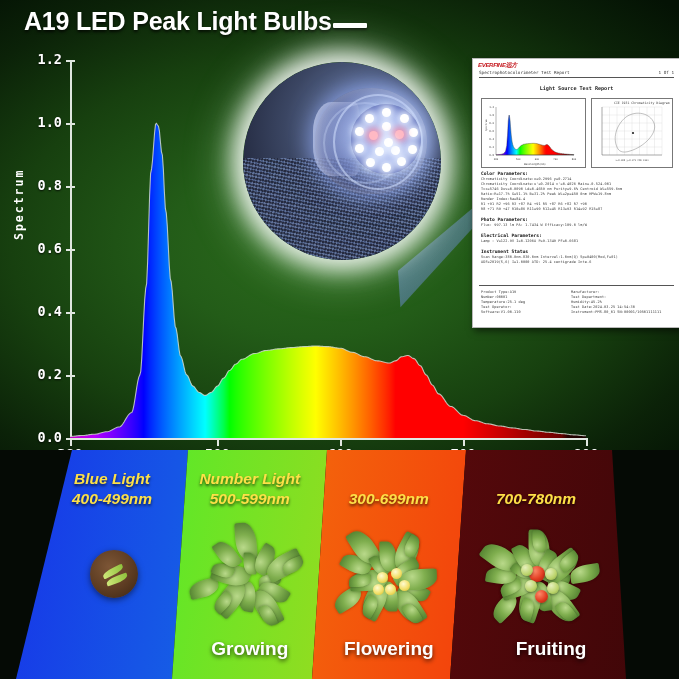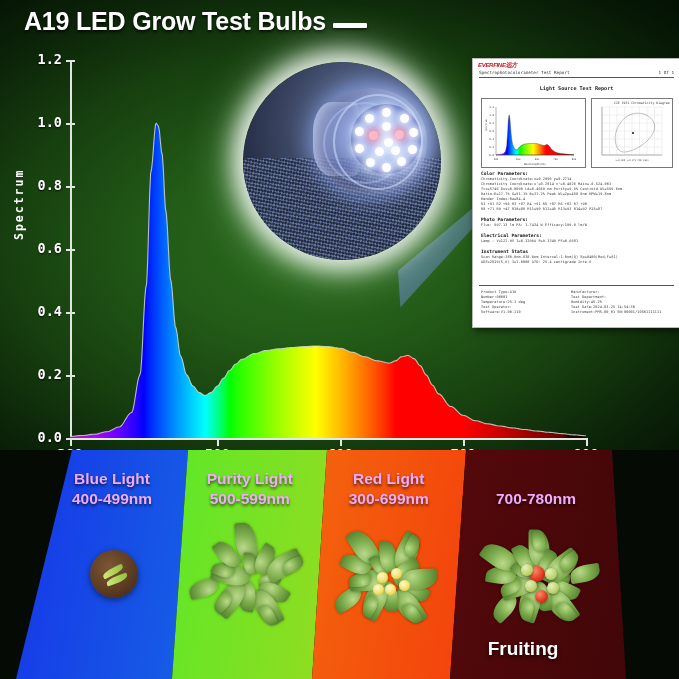--- a/index.html
+++ b/index.html
@@ -80,22 +80,22 @@
   #rep-chart2{position:absolute;left:118px;top:39px;width:80px;height:68px;border:.7px solid #777;background:#fff;}
   .rep-sec{position:absolute;font-family:"DejaVu Sans Mono",monospace;font-size:4.6px;font-weight:bold;color:#111;}
   .rep-line{position:absolute;font-family:"DejaVu Sans Mono",monospace;font-size:3.5px;color:#3a3a3a;
             white-space:nowrap;letter-spacing:.1px;}
   #rep-foot{position:absolute;left:6px;top:226px;width:195px;border-top:.8px solid #555;}
   .cie-lbl{position:absolute;font-family:"DejaVu Sans Mono",monospace;font-size:3.2px;color:#444;}
 
   
   #bands{position:absolute;left:0;top:450px;width:679px;height:229px;background:#050a05;}
   .band{position:absolute;top:0;height:229px;}
-  .band-label{position:absolute;width:100%;text-align:center;color:#f0abfc;font-weight:bold;
-              text-shadow:0 2px 3px rgba(0,0,0,.65);}
+  .band-label{position:absolute;width:100%;text-align:center;color:#fde047;font-weight:bold;
+              text-shadow:0 2px 3px rgba(0,0,0,.65);font-style:italic;}
   .band-name{font-size:15.5px;}
   .band-range{font-size:15.5px;}
   .stage-label{position:absolute;width:100%;text-align:center;color:#fff;font-weight:bold;font-size:19px;
                text-shadow:0 2px 4px rgba(0,0,0,.7);}
 
   
   .plant{position:absolute;}
   .leaf{position:absolute;border-radius:58% 10% 58% 10%;
         background:radial-gradient(circle at 35% 35%,#b9d98a 0%,#7fae4e 45%,#4b7a2b 100%);
         box-shadow:0 0 3px rgba(0,0,0,.35);}
@@ -110,21 +110,21 @@
   .tomato.green{background:radial-gradient(circle at 35% 30%,#e6f0bd 0%,#bcd46c 60%,#84a03c 100%);}
   .flower{position:absolute;border-radius:50%;
           background:radial-gradient(circle at 40% 35%,#fffbd0 0%,#f2e06a 55%,#d2b727 100%);}
 </style>
 </head>
 <body>
 
 <div id="stage">
 
   <div id="titlebar">
-    <div id="title-main">A19 LED Grow Test Bulbs</div>
+    <div id="title-main">A19 LED Peak Light Bulbs</div>
     <div id="title-dash"></div>
   </div>
 
   <div id="chart">
     <div class="ylabel">Spectrum</div>
     <div id="yaxis"></div>
     <div id="xaxis"></div>
     <svg id="spectrum-svg" width="679" height="400">
         <defs>
           <linearGradient id="specgrad" x1="70" x2="586" y1="0" y2="0" gradientUnits="userSpaceOnUse">
@@ -417,43 +417,44 @@
   <div id="bands">
       <div class="band" style="left: 0px; width: 679px; background: linear-gradient(100deg, rgb(23, 51, 232) 0%, rgb(19, 189, 224) 100%); clip-path: polygon(72px 0px, 188px 0px, 172px 229px, 16px 229px);"></div>
       <div class="band-label band-name" style="top: 20px; left: 22px; width: 180px;">Blue Light</div>
       <div class="band-label band-range" style="top: 40px; left: 22px; width: 180px;">400-499nm</div>
       <div class="plant" style="left: 50px; top: 78px; width: 124px; height: 104px;">
         <div class="pot" style="left: 40px; top: 22px; width: 48px; height: 48px;"></div>
         <div class="sprout" style="left: 52px; top: 40px; transform: rotate(-25deg);"></div>
         <div class="sprout" style="left: 56px; top: 48px; transform: rotate(-20deg);"></div>
       </div>
       <div class="band" style="left: 0px; width: 679px; background: linear-gradient(100deg, rgb(46, 242, 46) 0%, rgb(245, 199, 19) 100%); clip-path: polygon(188px 0px, 327px 0px, 312px 229px, 172px 229px);"></div>
-      <div class="band-label band-name" style="top: 20px; left: 159.75px; width: 180px;">Purity Light</div>
+      <div class="band-label band-name" style="top: 20px; left: 159.75px; width: 180px;">Number Light</div>
       <div class="band-label band-range" style="top: 40px; left: 159.75px; width: 180px;">500-599nm</div>
+      <div class="stage-label" style="top: 188px; left: 159.75px; width: 180px;">Growing</div>
       <div class="plant" style="left: 187.75px; top: 78px; width: 124px; height: 104px;">
         <div class="leaf" style="left: 71px; top: 45.5px; width: 22px; height: 13px; transform: rotate(0deg);"></div>
         <div class="leaf" style="left: 71.7266px; top: 55.925px; width: 30px; height: 17px; transform: rotate(31.5deg);"></div>
         <div class="leaf" style="left: 60.2516px; top: 69.2638px; width: 38px; height: 21px; transform: rotate(63deg);"></div>
         <div class="leaf" style="left: 68.9861px; top: 81.1063px; width: 22px; height: 13px; transform: rotate(67.5deg);"></div>
         <div class="leaf" style="left: 43.8713px; top: 59.6981px; width: 30px; height: 17px; transform: rotate(99deg);"></div>
         <div class="leaf" style="left: 24.166px; top: 59.5825px; width: 38px; height: 21px; transform: rotate(130.5deg);"></div>
         <div class="leaf" style="left: 24.1299px; top: 67.5334px; width: 22px; height: 13px; transform: rotate(135deg);"></div>
         <div class="leaf" style="left: 1.29861px; top: 52.497px; width: 30px; height: 17px; transform: rotate(166.5deg);"></div>
         <div class="leaf" style="left: 23.9789px; top: 36.4321px; width: 38px; height: 21px; transform: rotate(198deg);"></div>
         <div class="leaf" style="left: 24.2075px; top: 36.3998px; width: 22px; height: 13px; transform: rotate(202.5deg);"></div>
         <div class="leaf" style="left: 24.6642px; top: 18.291px; width: 30px; height: 17px; transform: rotate(234deg);"></div>
         <div class="leaf" style="left: 39.3124px; top: 3.07881px; width: 38px; height: 21px; transform: rotate(265.5deg);"></div>
         <div class="leaf" style="left: 51px; top: 29.1px; width: 22px; height: 13px; transform: rotate(270deg);"></div>
         <div class="leaf" style="left: 62.1525px; top: 23.2242px; width: 30px; height: 17px; transform: rotate(301.5deg);"></div>
         <div class="leaf" style="left: 76.8582px; top: 27.3537px; width: 38px; height: 21px; transform: rotate(333deg);"></div>
         <div class="leaf" style="left: 94.4223px; top: 30.7514px; width: 22px; height: 13px; transform: rotate(337.5deg);"></div>
       </div>
       <div class="band" style="left: 0px; width: 679px; background: linear-gradient(100deg, rgb(245, 154, 12) 0%, rgb(242, 29, 12) 100%); clip-path: polygon(327px 0px, 466px 0px, 450px 229px, 312px 229px);"></div>
-      <div class="band-label band-name" style="top: 20px; left: 298.75px; width: 180px;">Red Light</div>
       <div class="band-label band-range" style="top: 40px; left: 298.75px; width: 180px;">300-699nm</div>
+      <div class="stage-label" style="top: 188px; left: 298.75px; width: 180px;">Flowering</div>
       <div class="plant" style="left: 326.75px; top: 78px; width: 124px; height: 104px;">
         <div class="leaf" style="left: 71px; top: 45.5px; width: 22px; height: 13px; transform: rotate(0deg);"></div>
         <div class="leaf" style="left: 72.364px; top: 55.0288px; width: 30px; height: 17px; transform: rotate(29deg);"></div>
         <div class="leaf" style="left: 63.1369px; top: 67.9252px; width: 38px; height: 21px; transform: rotate(58deg);"></div>
         <div class="leaf" style="left: 74.5px; top: 78.8766px; width: 22px; height: 13px; transform: rotate(60deg);"></div>
         <div class="leaf" style="left: 47.349px; top: 59.8975px; width: 30px; height: 17px; transform: rotate(89deg);"></div>
         <div class="leaf" style="left: 29.3853px; top: 62.4965px; width: 38px; height: 21px; transform: rotate(118deg);"></div>
         <div class="leaf" style="left: 32px; top: 72.4854px; width: 22px; height: 13px; transform: rotate(120deg);"></div>
         <div class="leaf" style="left: 6.71314px; top: 63.3496px; width: 30px; height: 17px; transform: rotate(149deg);"></div>
         <div class="leaf" style="left: 23.0122px; top: 42.0724px; width: 38px; height: 21px; transform: rotate(178deg);"></div>
@@ -467,21 +468,21 @@
         <div class="leaf" style="left: 64.1433px; top: 35.0534px; width: 30px; height: 17px; transform: rotate(329deg);"></div>
         <div class="leaf" style="left: 71.9823px; top: 40.6701px; width: 38px; height: 21px; transform: rotate(358deg);"></div>
         <div class="flower" style="left: 50px; top: 44px; width: 11px; height: 11px;"></div>
         <div class="flower" style="left: 64px; top: 40px; width: 11px; height: 11px;"></div>
         <div class="flower" style="left: 58px; top: 56px; width: 11px; height: 11px;"></div>
         <div class="flower" style="left: 72px; top: 52px; width: 11px; height: 11px;"></div>
         <div class="flower" style="left: 46px; top: 56px; width: 11px; height: 11px;"></div>
       </div>
       <div class="band" style="left: 0px; width: 679px; background: linear-gradient(100deg, rgb(125, 13, 16) 0%, rgb(61, 6, 8) 100%); clip-path: polygon(466px 0px, 612px 0px, 626px 229px, 450px 229px);"></div>
       <div class="band-label band-range" style="top: 40px; left: 446px; width: 180px;">700-780nm</div>
-      <div class="stage-label" style="top: 188px; left: 433px; width: 180px;">Fruiting</div>
+      <div class="stage-label" style="top: 188px; left: 461px; width: 180px;">Fruiting</div>
       <div class="plant" style="left: 476.5px; top: 78px; width: 124px; height: 104px;">
         <div class="leaf" style="left: 71px; top: 45.5px; width: 22px; height: 13px; transform: rotate(0deg);"></div>
         <div class="leaf" style="left: 72.8392px; top: 54.2959px; width: 30px; height: 17px; transform: rotate(27deg);"></div>
         <div class="leaf" style="left: 65.3358px; top: 66.709px; width: 38px; height: 21px; transform: rotate(54deg);"></div>
         <div class="leaf" style="left: 78.6259px; top: 76.6795px; width: 22px; height: 13px; transform: rotate(54deg);"></div>
         <div class="leaf" style="left: 50.1287px; top: 59.6981px; width: 30px; height: 17px; transform: rotate(81deg);"></div>
         <div class="leaf" style="left: 34.0385px; top: 64.1161px; width: 38px; height: 21px; transform: rotate(108deg);"></div>
         <div class="leaf" style="left: 39.2574px; top: 75.1349px; width: 22px; height: 13px; transform: rotate(108deg);"></div>
         <div class="leaf" style="left: 13.766px; top: 70.7519px; width: 30px; height: 17px; transform: rotate(135deg);"></div>
         <div class="leaf" style="left: 23.9789px; top: 46.5679px; width: 38px; height: 21px; transform: rotate(162deg);"></div>

